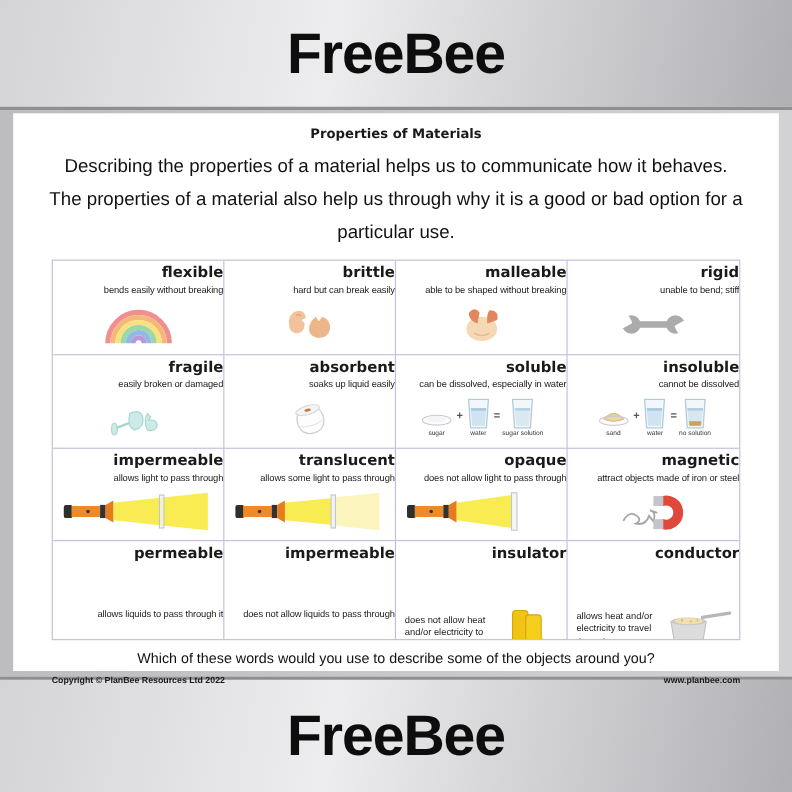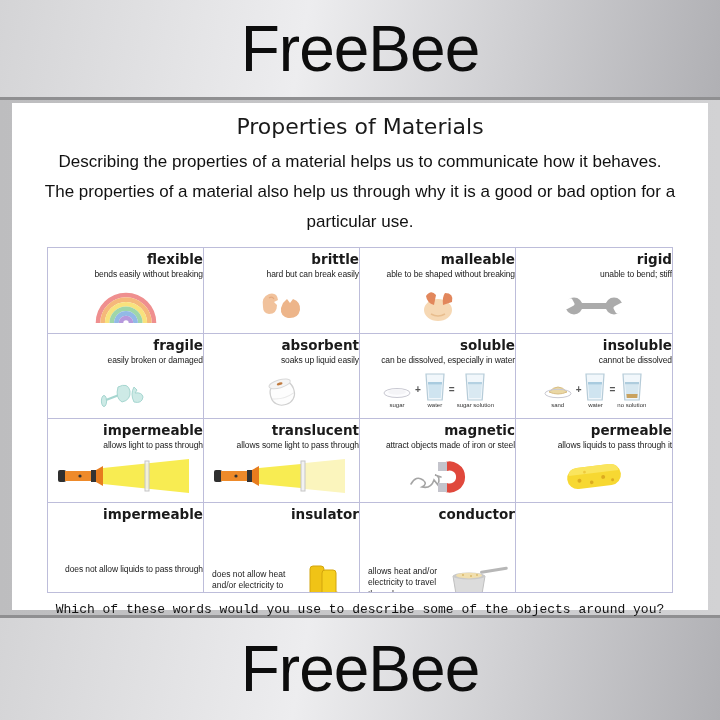--- a/index.html
+++ b/index.html
@@ -4,28 +4,28 @@
 <style>
   * { margin:0; padding:0; box-sizing:border-box; }
   html,body { width:720px; height:720px; overflow:hidden; background:#fff;
               font-family:"Liberation Sans", sans-serif; color:#1a1a1a; }
 
   
   .band { height:97px; background:linear-gradient(100deg,#d4d4d6 0%,#ededef 42%,#b0b0b4 100%);
           display:flex; align-items:center; justify-content:center; }
   .band-top { border-bottom:3px solid #8f8f91; height:100px; }
   .band-bottom { border-top:3px solid #8f8f91; height:105px; }
-  .brand-text { font-size:64px; font-weight:400; color:#0d0d0d; letter-spacing:-1px; }
+  .brand-text { font-size:52px; font-weight:700; color:#0d0d0d; letter-spacing:-1px; }
 
   
   .poster-frame { height:515px; background:linear-gradient(to right,#bdbdbf,#d2d2d4);
                   padding:3px 12px 5px; }
   .poster { background:#ffffff; height:100%; padding-top:11px; position:relative; }
 
-  .title { text-align:center; font-size:22px; font-weight:normal; font-family:"DejaVu Sans",sans-serif; }
+  .title { text-align:center; font-size:12px; font-weight:bold; font-family:"DejaVu Sans",sans-serif; }
   .intro { text-align:center; font-size:17px; margin-top:8px; line-height:1.75; color:#111; }
 
   
   .grid { width:626px; margin:11px auto 0; display:grid;
           grid-template-columns:repeat(4,1fr); grid-template-rows:86px 85px 84px 89px;
           border:1px solid #bdbdda; }
   .cell { border-right:1px solid #bdbdda; border-bottom:1px solid #bdbdda;
           display:flex; flex-direction:column; align-items:flex-end; padding-top:4px; overflow:hidden; }
   .cell:nth-child(4n) { border-right:none; }
   .cell:nth-child(n+13) { border-bottom:none;gap:40px; }
@@ -37,21 +37,21 @@
   .split-body { flex:1; width:100%; display:flex; align-items:center; padding:0 5px 2px 8px; gap:2px; }
   .def-left { font-size:8.5px; text-align:left; width:86px; white-space:normal; line-height:1.35; }
   .split-art { flex:1; display:flex; justify-content:center; align-items:center; }
 
   
   .mini { display:flex; align-items:flex-end; gap:2px; padding-bottom:2px; }
   .mini-col { display:flex; flex-direction:column; align-items:center; }
   .mini-label { font-size:6px; color:#333; margin-top:1px; white-space:nowrap; }
   .mini-op { font-size:10px; font-weight:bold; color:#555; margin-bottom:13px; }
 
-  .question { text-align:center; font-size:13px; margin-top:9px; color:#111;font-family:Liberation Mono, monospace; }
+  .question { text-align:center; font-size:13px; margin-top:9px; color:#111; }
   .footer { width:626px; margin:8px auto 0; display:flex; justify-content:space-between;
             font-size:8px; font-weight:bold; color:#1a1a1a; }
 </style>
 </head>
 <body>
 
 <div class="band band-top">
   <div class="brand-text">FreeBee</div>
 </div>
 
@@ -244,20 +244,35 @@
             <rect x="1" y="13" width="8" height="12" rx="2" fill="#2f2f2f"></rect>
             <rect x="8" y="14" width="26" height="10" fill="#ee8a2a"></rect>
             <circle cx="23" cy="19" r="1.6" fill="#333"></circle>
             <rect x="34" y="13" width="5" height="12" fill="#333"></rect>
             <path d="M39,13 L46,9 L46,29 L39,25 Z" fill="#e77c1e"></path>
             <rect x="88" y="4" width="4" height="30" fill="#f2f2f2" stroke="#c6c6c6" stroke-width="1"></rect>
           </svg>
         </div>
       </div>
 
+      <div class="cell">
+        <div class="term">opaque</div>
+        <div class="def">does not allow light to pass through</div>
+        <div class="art">
+          <svg width="138" height="38" viewBox="0 0 138 38">
+            <polygon points="46,11 96,4 96,34 46,27" fill="#f8ec52"></polygon>
+            <rect x="1" y="13" width="8" height="12" rx="2" fill="#2f2f2f"></rect>
+            <rect x="8" y="14" width="26" height="10" fill="#ee8a2a"></rect>
+            <circle cx="23" cy="19" r="1.6" fill="#333"></circle>
+            <rect x="34" y="13" width="5" height="12" fill="#333"></rect>
+            <path d="M39,13 L46,9 L46,29 L39,25 Z" fill="#e77c1e"></path>
+            <rect x="96" y="2" width="5" height="34" fill="#f6f6f6" stroke="#c6c6c6" stroke-width="1"></rect>
+          </svg>
+        </div>
+      </div>
 
       <div class="cell">
         <div class="term">magnetic</div>
         <div class="def">attract objects made of iron or steel</div>
         <div class="art">
           <svg width="70" height="40" viewBox="0 0 70 40">
             <path d="M8,28 q5,-9 12,-4 q5,4 -1,7 q9,2 12,-7 l4,5 q3,-9 -3,-10 l6,2" fill="none" stroke="#a5a5a5" stroke-width="1.6" stroke-linecap="round"></path>
             <path d="M42,11 A11,11 0 1 1 42,31" fill="none" stroke="#e0483c" stroke-width="9"></path>
             <rect x="35" y="6" width="9" height="9" fill="#c4c4cc"></rect>
             <rect x="35" y="27" width="9" height="9" fill="#c4c4cc"></rect>
@@ -325,19 +340,23 @@
               <path d="M12,34 q2,-5 4,0 q2,-5 4,0 q2,-5 4,0 q2,-5 4,0 q2,-5 4,0 q2,-5 4,0" fill="#f6a030" stroke="#e03c20" stroke-width="1.4"></path>
             </svg>
           </div>
         </div>
       </div>
 
     </div>
 
     <div class="question">Which of these words would you use to describe some of the objects around you?</div>
 
+    <div class="footer">
+      <div>Copyright © PlanBee Resources Ltd 2022</div>
+      <div>www.planbee.com</div>
+    </div>
 
   </div>
 </div>
 
 <div class="band band-bottom">
   <div class="brand-text">FreeBee</div>
 </div>
 
 </body></html>

